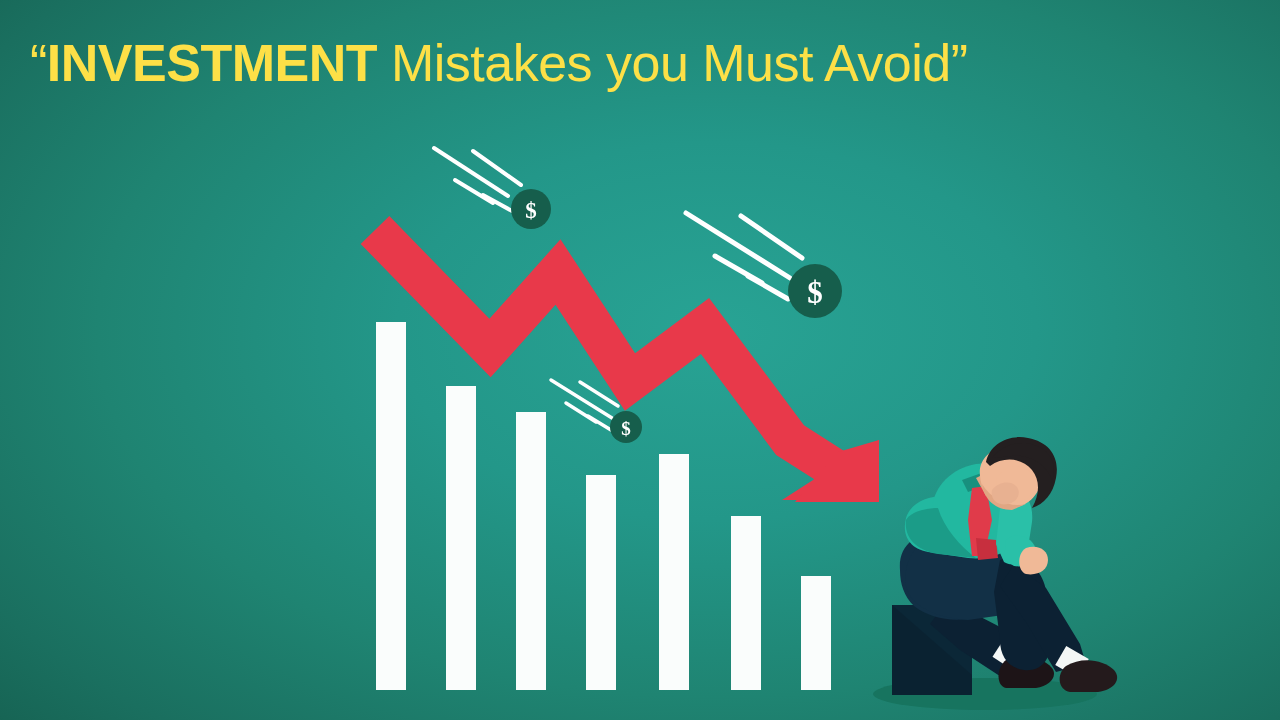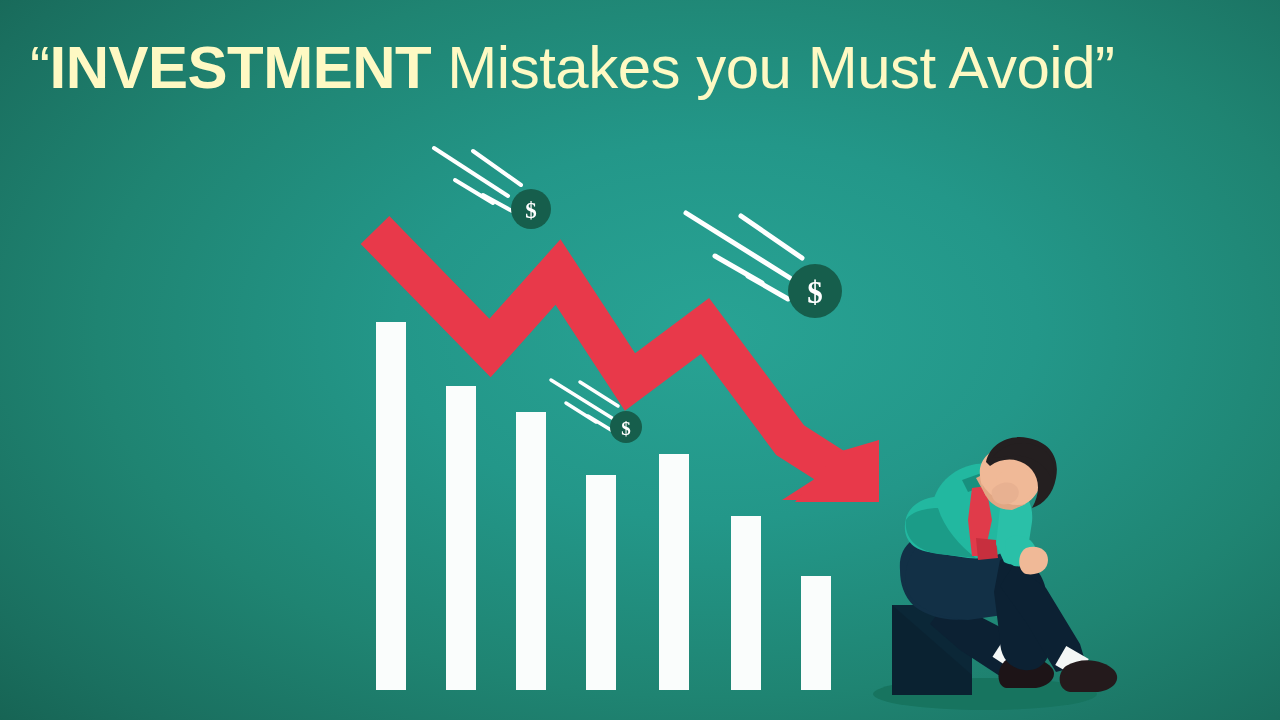--- a/index.html
+++ b/index.html
@@ -18,22 +18,22 @@
   #bg {
     position: absolute;
     inset: 0;
     background: radial-gradient(ellipse 78% 82% at 56% 46%, #28a394 0%, #239789 32%, #1f8472 62%, #1a6f5f 86%, #166252 100%);
   }
   #headline {
     position: absolute;
     left: 30px;
     top: 34px;
     width: 1245px;
-    color: #fef9c3;
-    font-size: 60px;
+    color: #fde047;
+    font-size: 52px;
     line-height: 1.14;
     font-weight: 300;
     letter-spacing: -0.5px;
     white-space: pre-wrap;
   }
   #headline .bold {
     font-weight: 700;
   }
   svg.layer {
     position: absolute;

